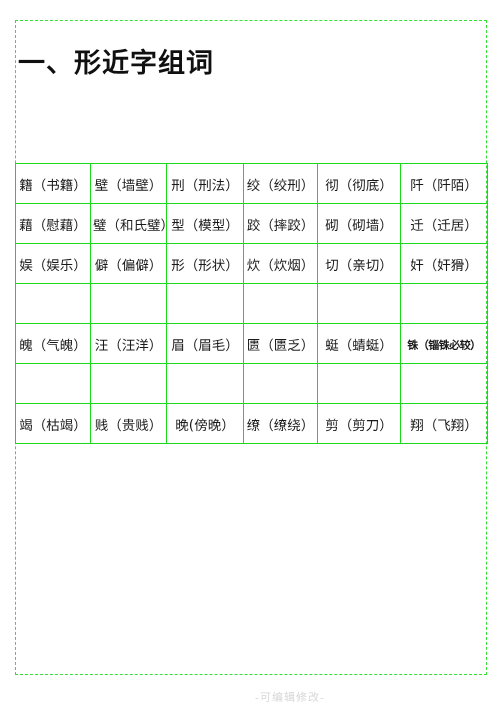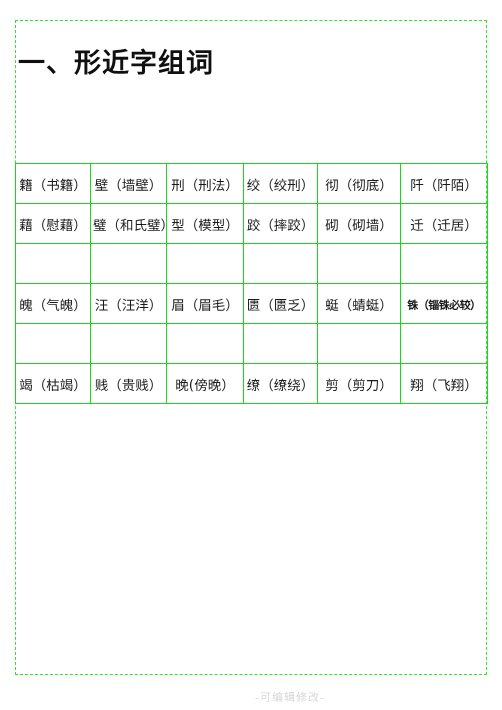--- a/index.html
+++ b/index.html
@@ -122,20 +122,28 @@
         <td>阡（阡陌）</td>
       </tr>
       <tr>
         <td>藉（慰藉）</td>
         <td>璧（和氏璧）</td>
         <td>型（模型）</td>
         <td>跤（摔跤）</td>
         <td>砌（砌墙）</td>
         <td>迁（迁居）</td>
       </tr>
+      <tr>
+        <td>娱（娱乐）</td>
+        <td>僻（偏僻）</td>
+        <td>形（形状）</td>
+        <td>炊（炊烟）</td>
+        <td>切（亲切）</td>
+        <td>奸（奸猾）</td>
+      </tr>
       <tr class="spacer-row">
         <td></td>
         <td></td>
         <td></td>
         <td></td>
         <td></td>
         <td></td>
       </tr>
       <tr>
         <td>魄（气魄）</td>

